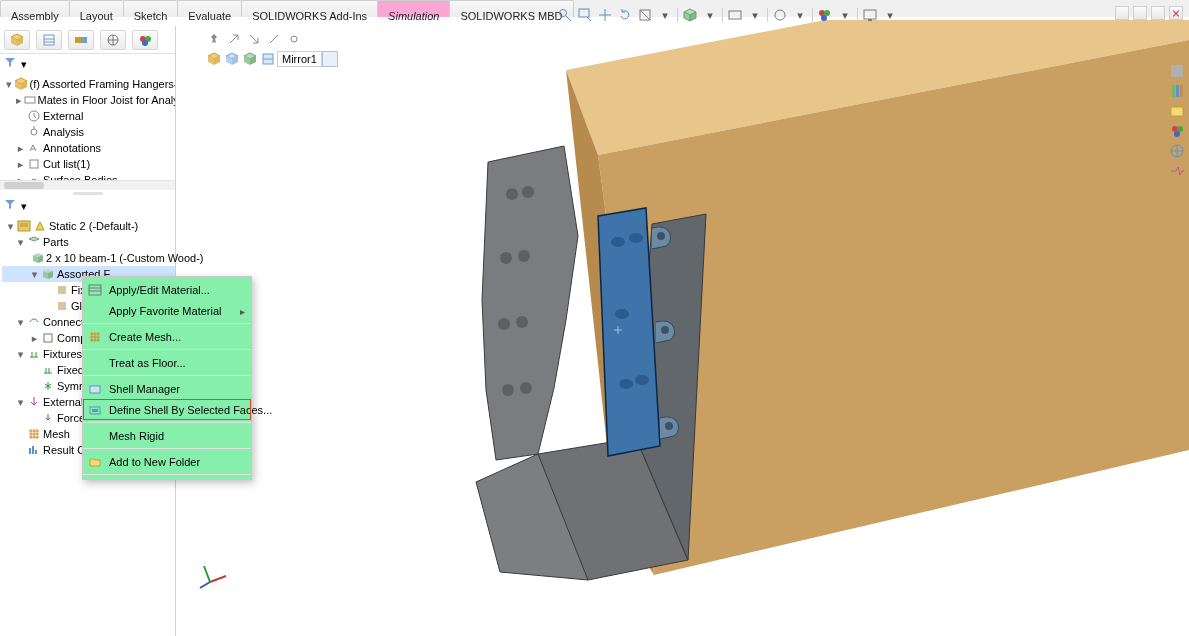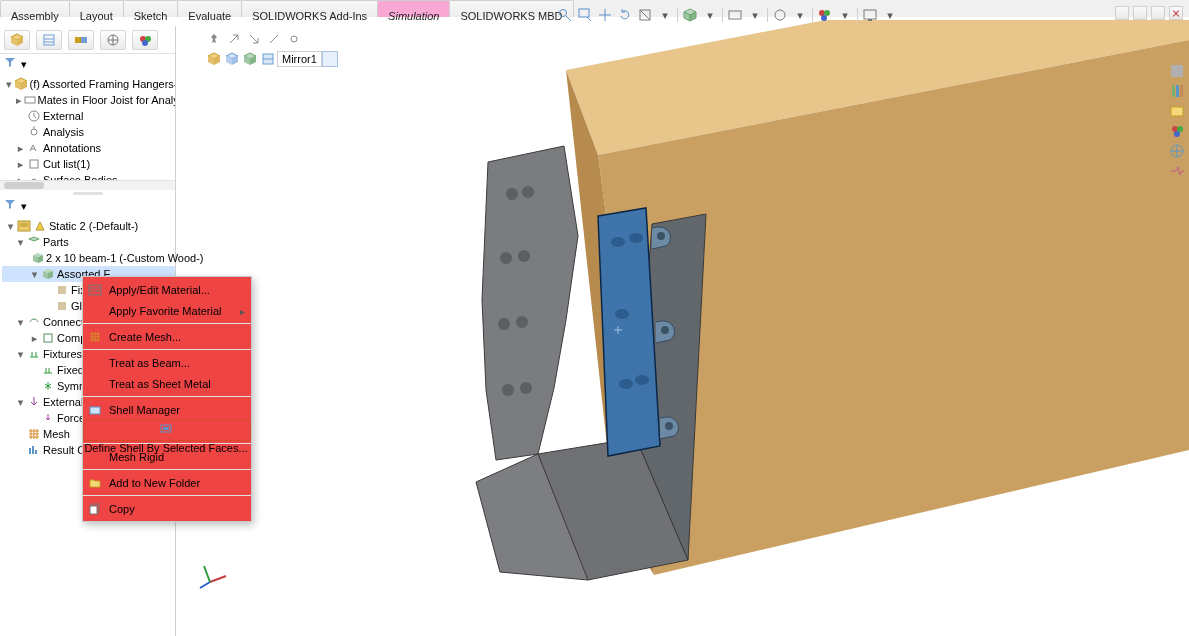--- a/index.html
+++ b/index.html
@@ -55,27 +55,27 @@
 .mirror-end { width:16px; height:16px; border:1px solid #a8c3e4; background:#e8f0fb; }
 
 
 .viewport { position:absolute; left:176px; top:20px; right:0; bottom:0; background:#ffffff; overflow:hidden; }
 .viewport svg { position:absolute; left:0; top:0; }
 
 
 .triad { position:absolute; left:198px; bottom:46px; width:32px; height:32px; z-index:7; }
 
 
-.ctx { position:absolute; left:82px; top:276px; width:170px; background:#ef4444; border:1px solid #c9c9c9; box-shadow:2px 3px 8px rgba(0,0,0,.25); z-index:50; padding:2px 0; }
+.ctx { position:absolute; left:82px; top:276px; width:170px; background:#86efac; border:1px solid #c9c9c9; box-shadow:2px 3px 8px rgba(0,0,0,.25); z-index:50; padding:2px 0; }
 .ctx .row { display:flex; align-items:center; height:21px; padding:0 6px 0 4px; gap:6px; color:#000; white-space:nowrap; }
 .ctx .row .mi { width:16px; height:16px; display:flex; align-items:center; justify-content:center; flex-shrink:0; }
 .ctx .row .lab { flex:1; }
 .ctx .row .sub::after { content:"▸"; color:#555; font-size:10px; }
 .ctx hr { border:none; border-top:1px solid #e2e2e2; margin:2px 0; }
-.ctx .hl { outline:1.5px solid #d84b29; outline-offset:-1px;flex-direction:column; }
+.ctx .hl { outline:1.5px solid #d84b29; outline-offset:-1px; }
 </style>
 </head>
 <body>
 
 <div class="cmd-tabs">
   <div class="cmd-tab">Assembly</div>
   <div class="cmd-tab">Layout</div>
   <div class="cmd-tab">Sketch</div>
   <div class="cmd-tab">Evaluate</div>
   <div class="cmd-tab">SOLIDWORKS Add-Ins</div>
@@ -625,25 +625,21 @@
       <span class="mi">
         <svg width="12" height="12">
           <path d="M1 3h10M1 6h10M1 9h10M3 1v10M6 1v10M9 1v10" stroke="#d68a2b"></path>
         </svg>
       </span>
       <span class="lab">Create Mesh...</span>
     </div>
   <hr>
   <div class="row">
       <span class="mi"></span>
-      <span class="lab">Treat as Beam...</span>
-    </div>
-  <div class="row">
-      <span class="mi"></span>
-      <span class="lab">Treat as Sheet Metal</span>
+      <span class="lab">Treat as Floor...</span>
     </div>
   <hr>
   <div class="row">
       <span class="mi">
         <svg width="12" height="12">
           <rect x="1" y="3" width="10" height="7" fill="#cfe3ff" stroke="#5b95c7"></rect>
         </svg>
       </span>
       <span class="lab">Shell Manager</span>
     </div>
@@ -664,22 +660,13 @@
   <hr>
   <div class="row">
       <span class="mi">
         <svg width="12" height="10">
           <path d="M1 2h4l1 1h5v6H1z" fill="#f4d87a" stroke="#c7a020"></path>
         </svg>
       </span>
       <span class="lab">Add to New Folder</span>
     </div>
   <hr>
-  <div class="row">
-      <span class="mi">
-        <svg width="12" height="12">
-          <rect x="3" y="1" width="7" height="8" fill="none" stroke="#777"></rect>
-          <rect x="1" y="3" width="7" height="8" fill="#fff" stroke="#777"></rect>
-        </svg>
-      </span>
-      <span class="lab">Copy</span>
-    </div>
 </div>
 
 </body></html>

